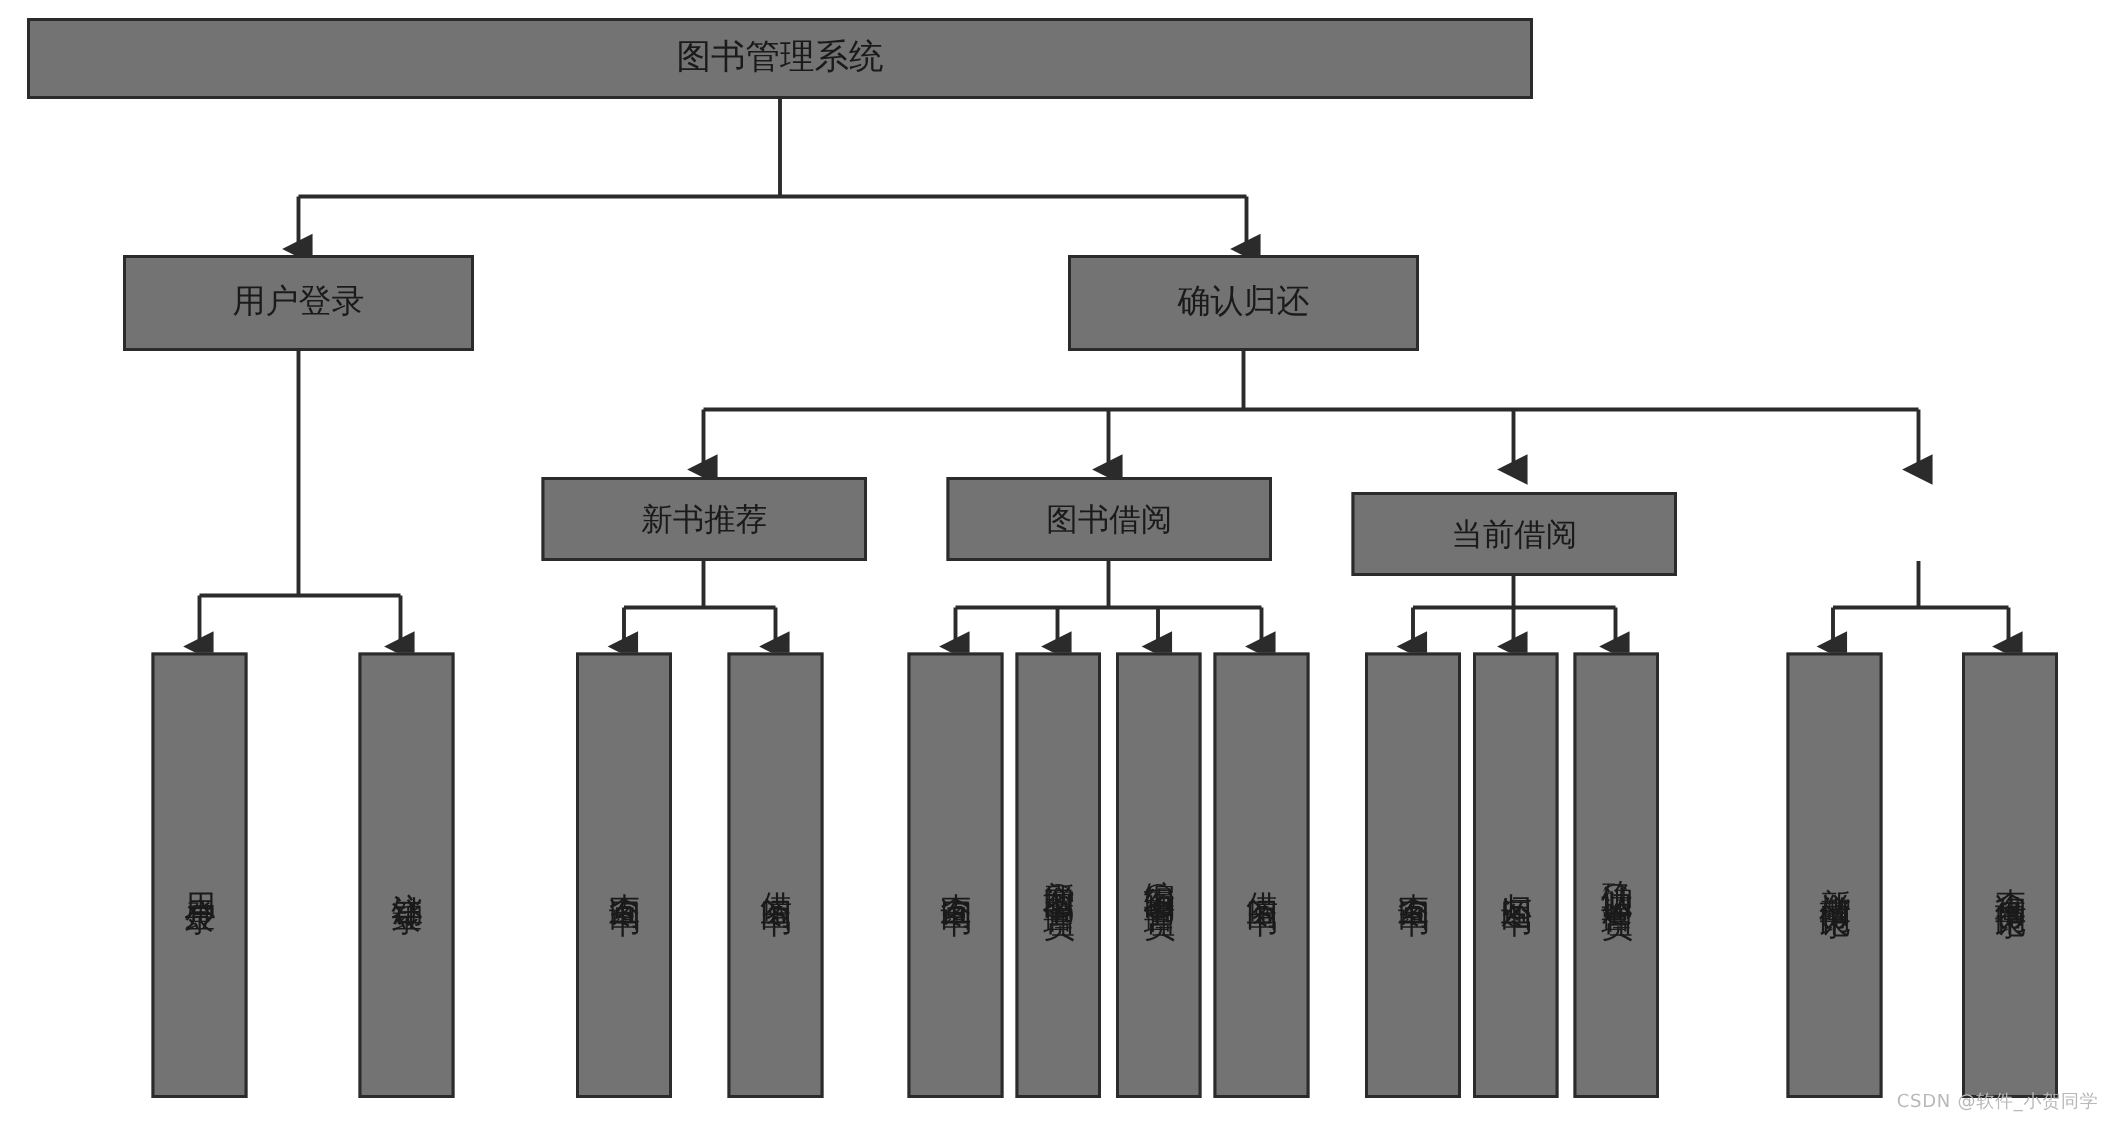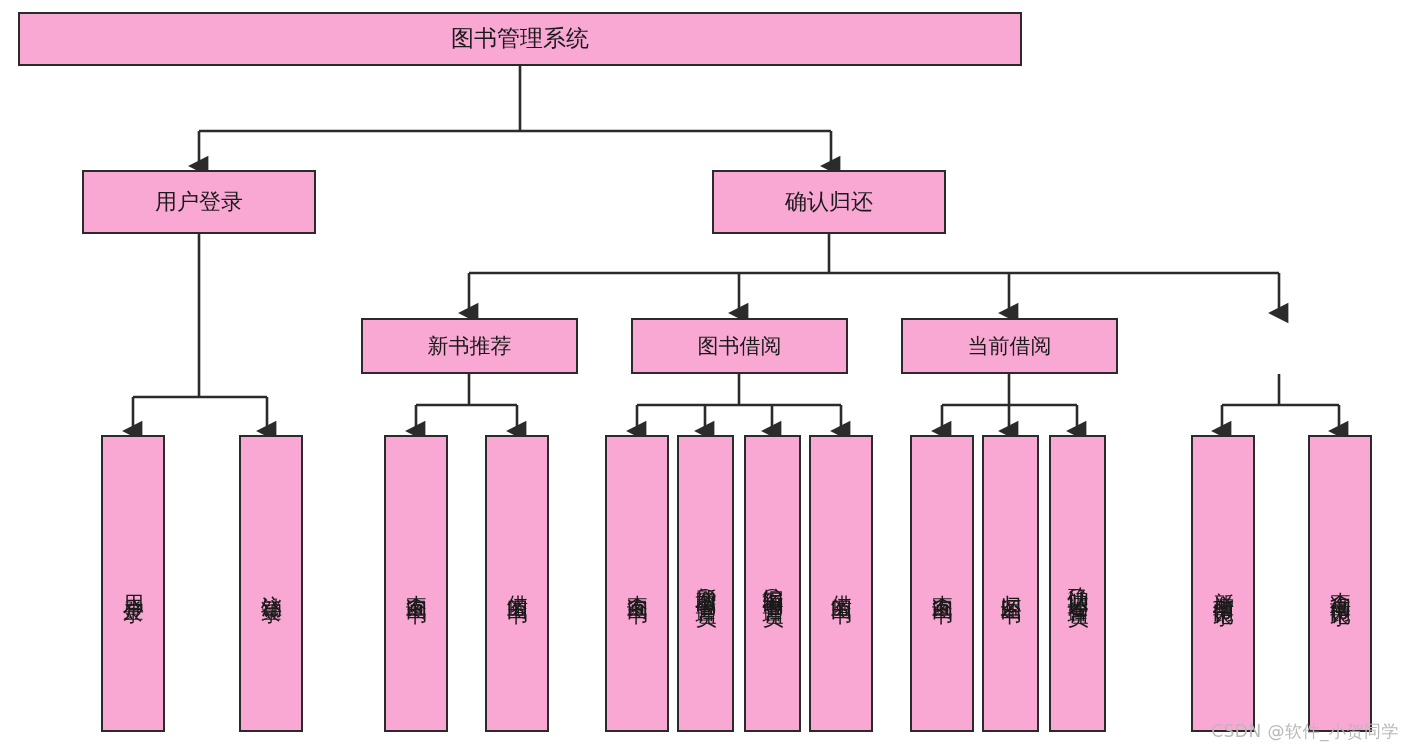--- a/index.html
+++ b/index.html
@@ -22,21 +22,21 @@
     position: absolute;
     left: 0;
     top: 0;
     width: 1405px;
     height: 747px;
     pointer-events: none;
   }
   .node {
     position: absolute;
     box-sizing: border-box;
-    background: #f9a8d4;
+    background: #737373;
     border: 2.5px solid #2b2b2b;
     display: flex;
     align-items: center;
     justify-content: center;
     color: #1a1a1a;
   }
   .node .label {
     display: block;
     text-align: center;
     line-height: 1.18;
@@ -60,21 +60,21 @@
     white-space: nowrap;
     max-height: 290px;
   }
   .node.leaf.tall .label {
     max-height: 296px;
   }
   .watermark {
     position: absolute;
     right: 6px;
     bottom: 4px;
-    font-size: 17px;
+    font-size: 12px;
     color: #b9b9b9;
     letter-spacing: 0.5px;
     white-space: nowrap;
     user-select: none;
   }
 </style>
 </head>
 <body>
 
 <div id="diagram-root">
@@ -144,21 +144,21 @@
   </div>
 
   <div class="node level3" style="left:361px; top:318px; width:217px; height:56px;">
     <span class="label">新书推荐</span>
   </div>
 
   <div class="node level3" style="left:631px; top:318px; width:217px; height:56px;">
     <span class="label">图书借阅</span>
   </div>
 
-  <div class="node level3" style="left:901px; top:318px; width:217px; height:56px;">
+  <div class="node level3" style="left:901px; top:328px; width:217px; height:56px;">
     <span class="label">当前借阅</span>
   </div>
 
 
   <div class="node leaf" style="left:101px; top:435px; width:64px; height:297px;">
     <span class="label">用户登录</span>
   </div>
 
   <div class="node leaf" style="left:239px; top:435px; width:64px; height:297px;">
     <span class="label">注销登录</span>

